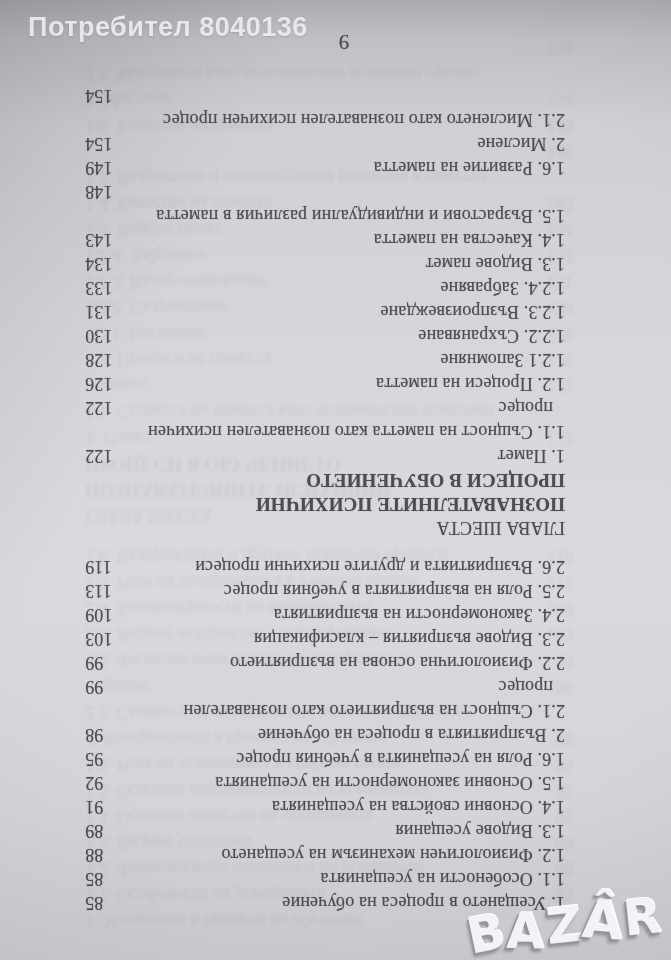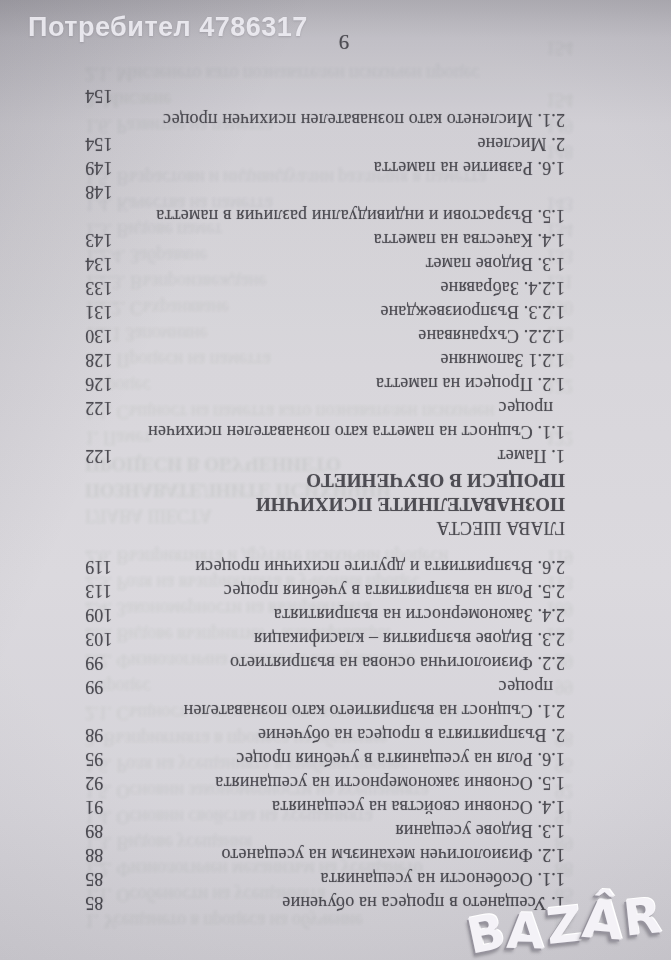--- a/index.html
+++ b/index.html
@@ -360,16 +360,16 @@
           <span class="num"></span>
         </div>
         <div class="line cont">
           <span class="lbl"></span>
           <span class="num">154</span>
         </div>
       </div>
     <div class="pagenum">9</div>
   </div>
 
-  <div class="wm-user">Потребител 4786317</div>
+  <div class="wm-user">Потребител 8040136</div>
   <div class="wm-logo"><span>B</span><span>A</span><span>Z</span><span>Â</span><span>R</span></div>
 
 </div>
 
 </body></html>

